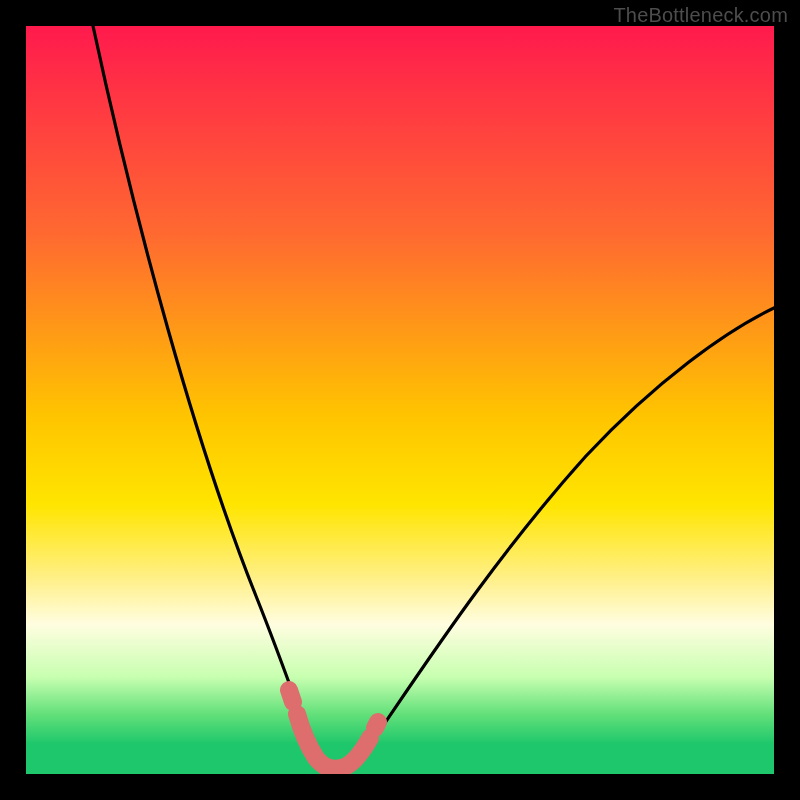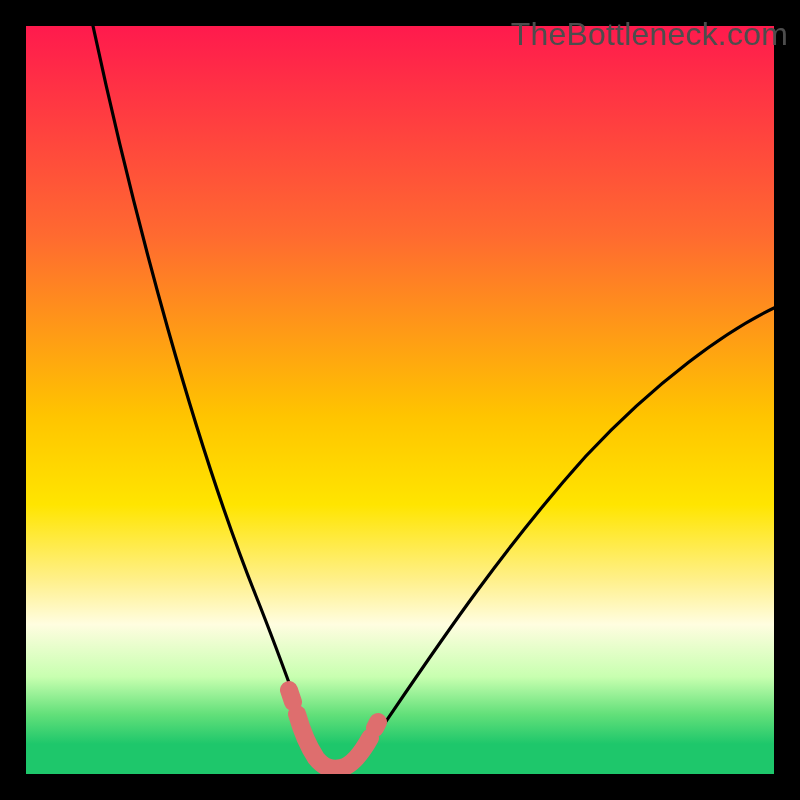--- a/index.html
+++ b/index.html
@@ -24,24 +24,24 @@
       #ffe500 64%,
       #fff08a 74%,
       #fffde0 80%,
       #c8ffb0 87%,
       #63e07a 92%,
       #1ec76b 96%,
       #1ec76b 100%);
   }
   .watermark {
     position: absolute;
-    top: 16px;
+    top: 4px;
     right: 12px;
     color: #4d4d4d;
-    font-size: 32px;
+    font-size: 20px;
     font-weight: 500;
     letter-spacing: 0.2px;
   }
   svg.curves {
     position: absolute;
     left: 0;
     top: 0;
     width: 748px;
     height: 748px;
   }

